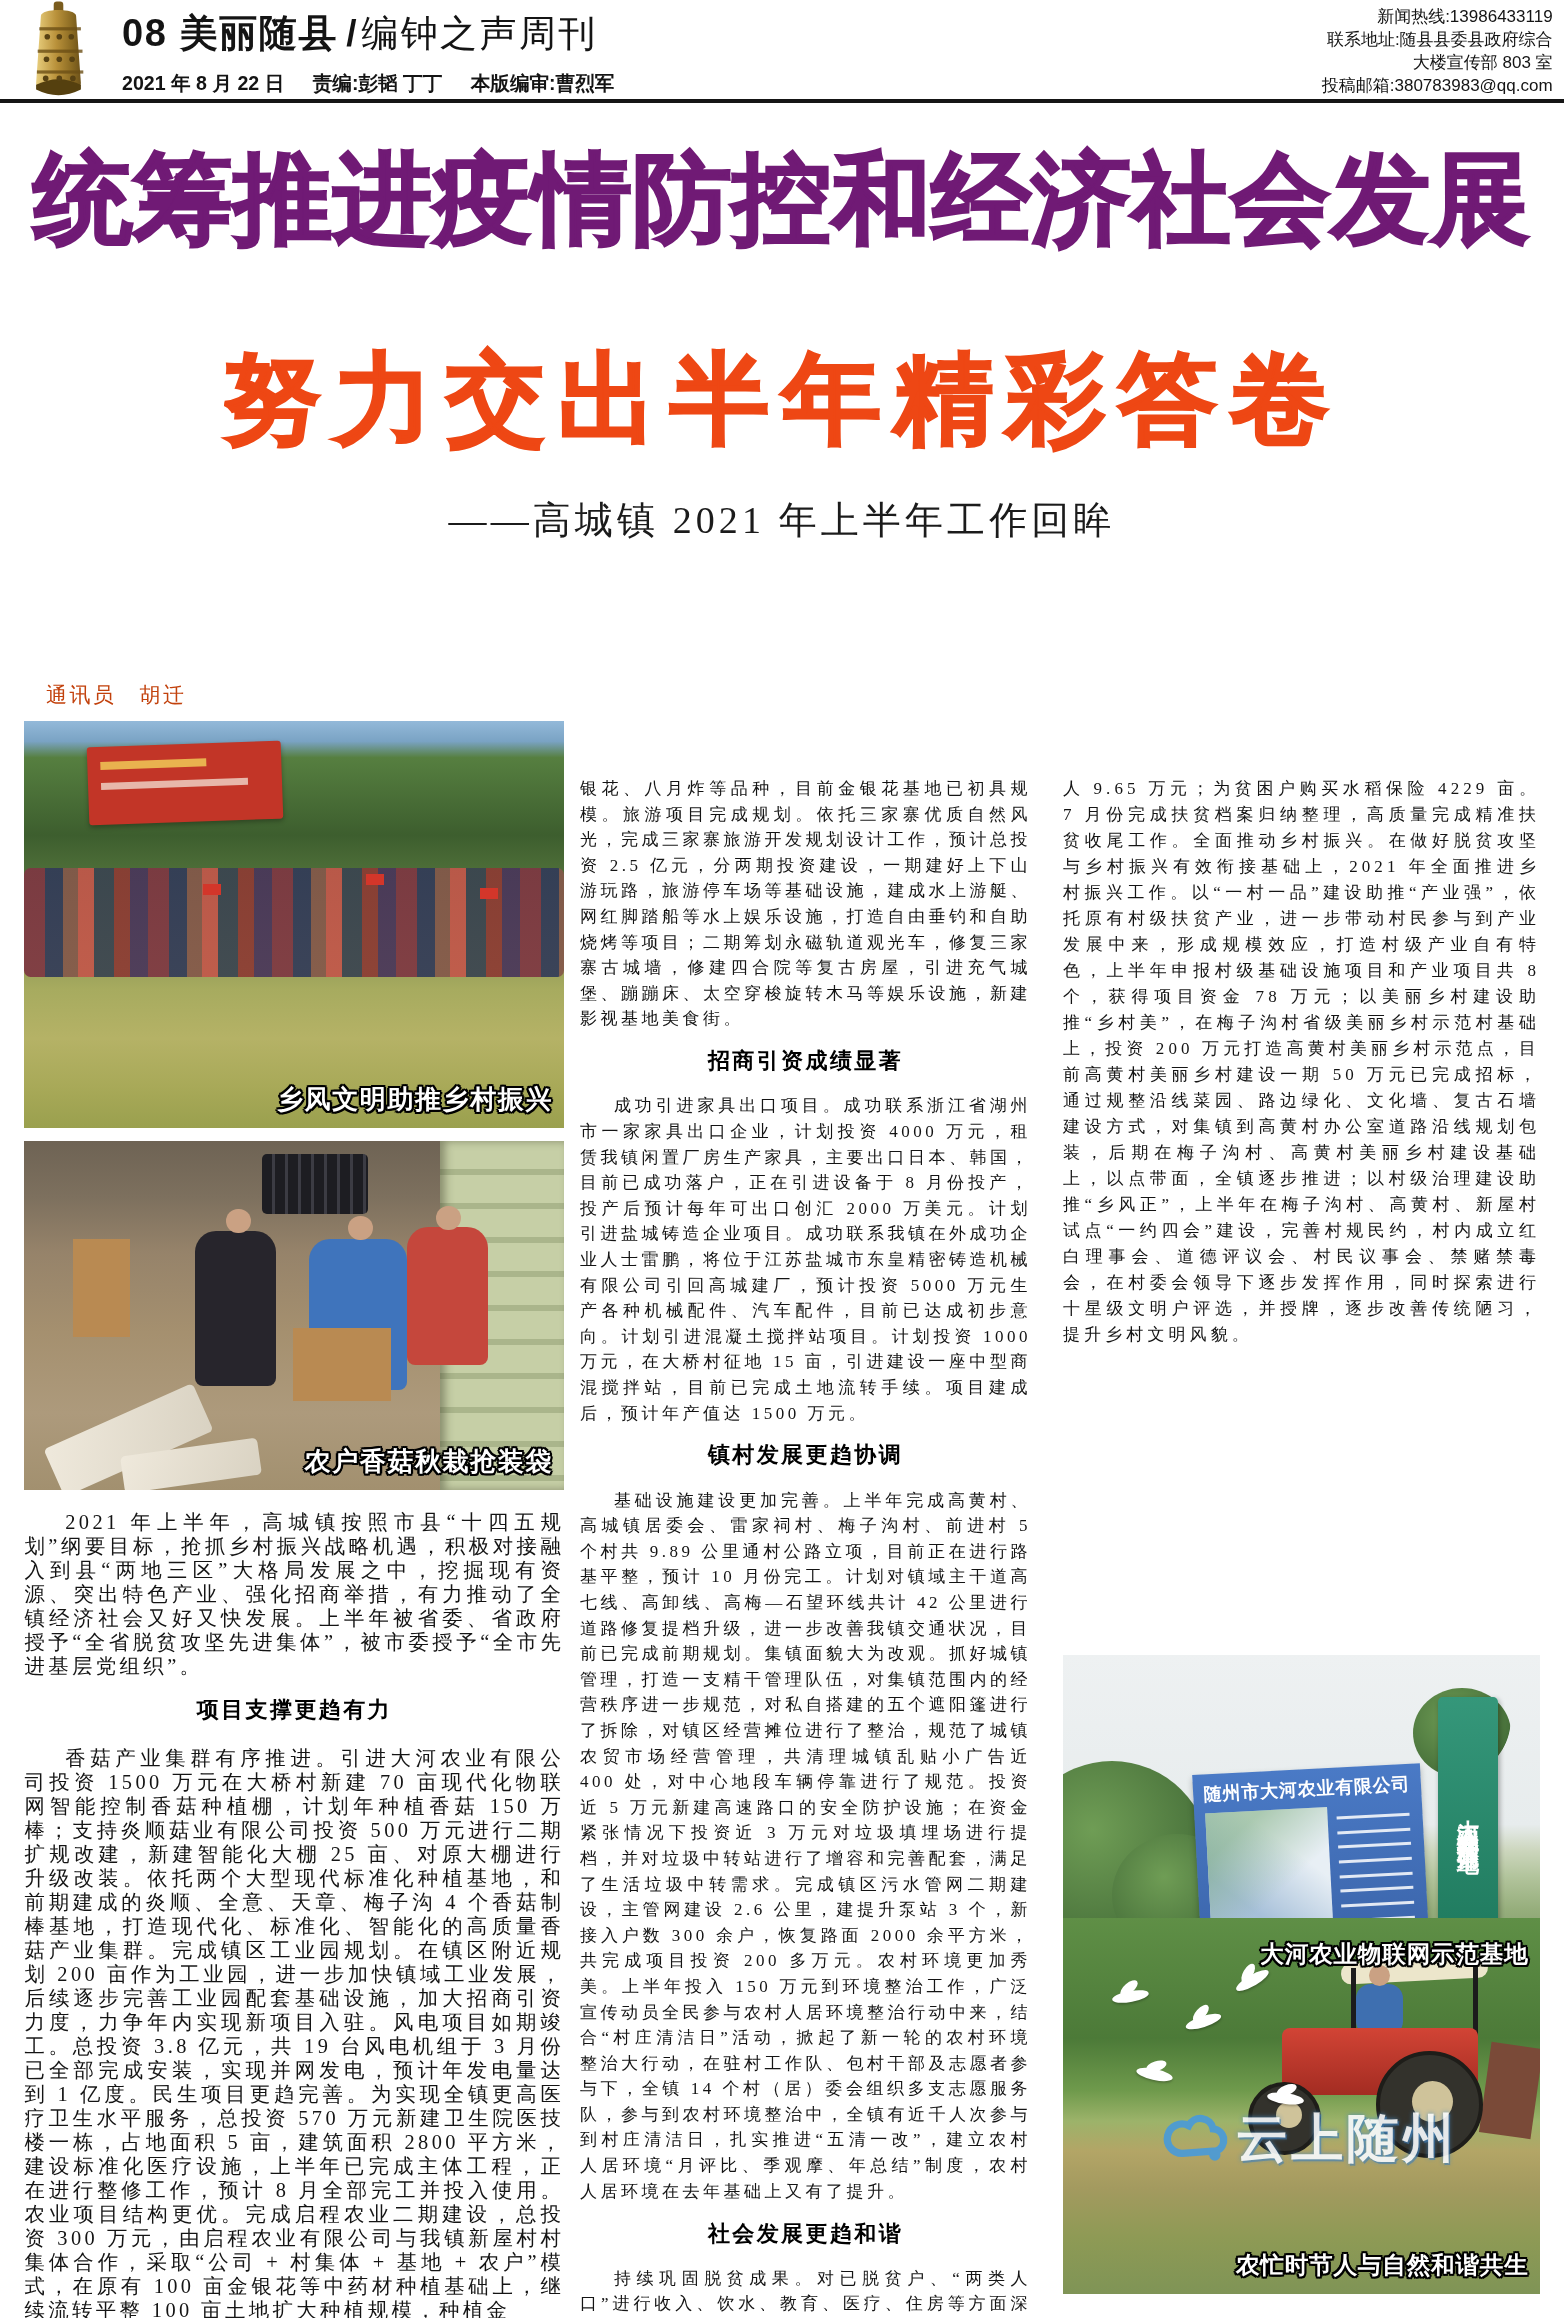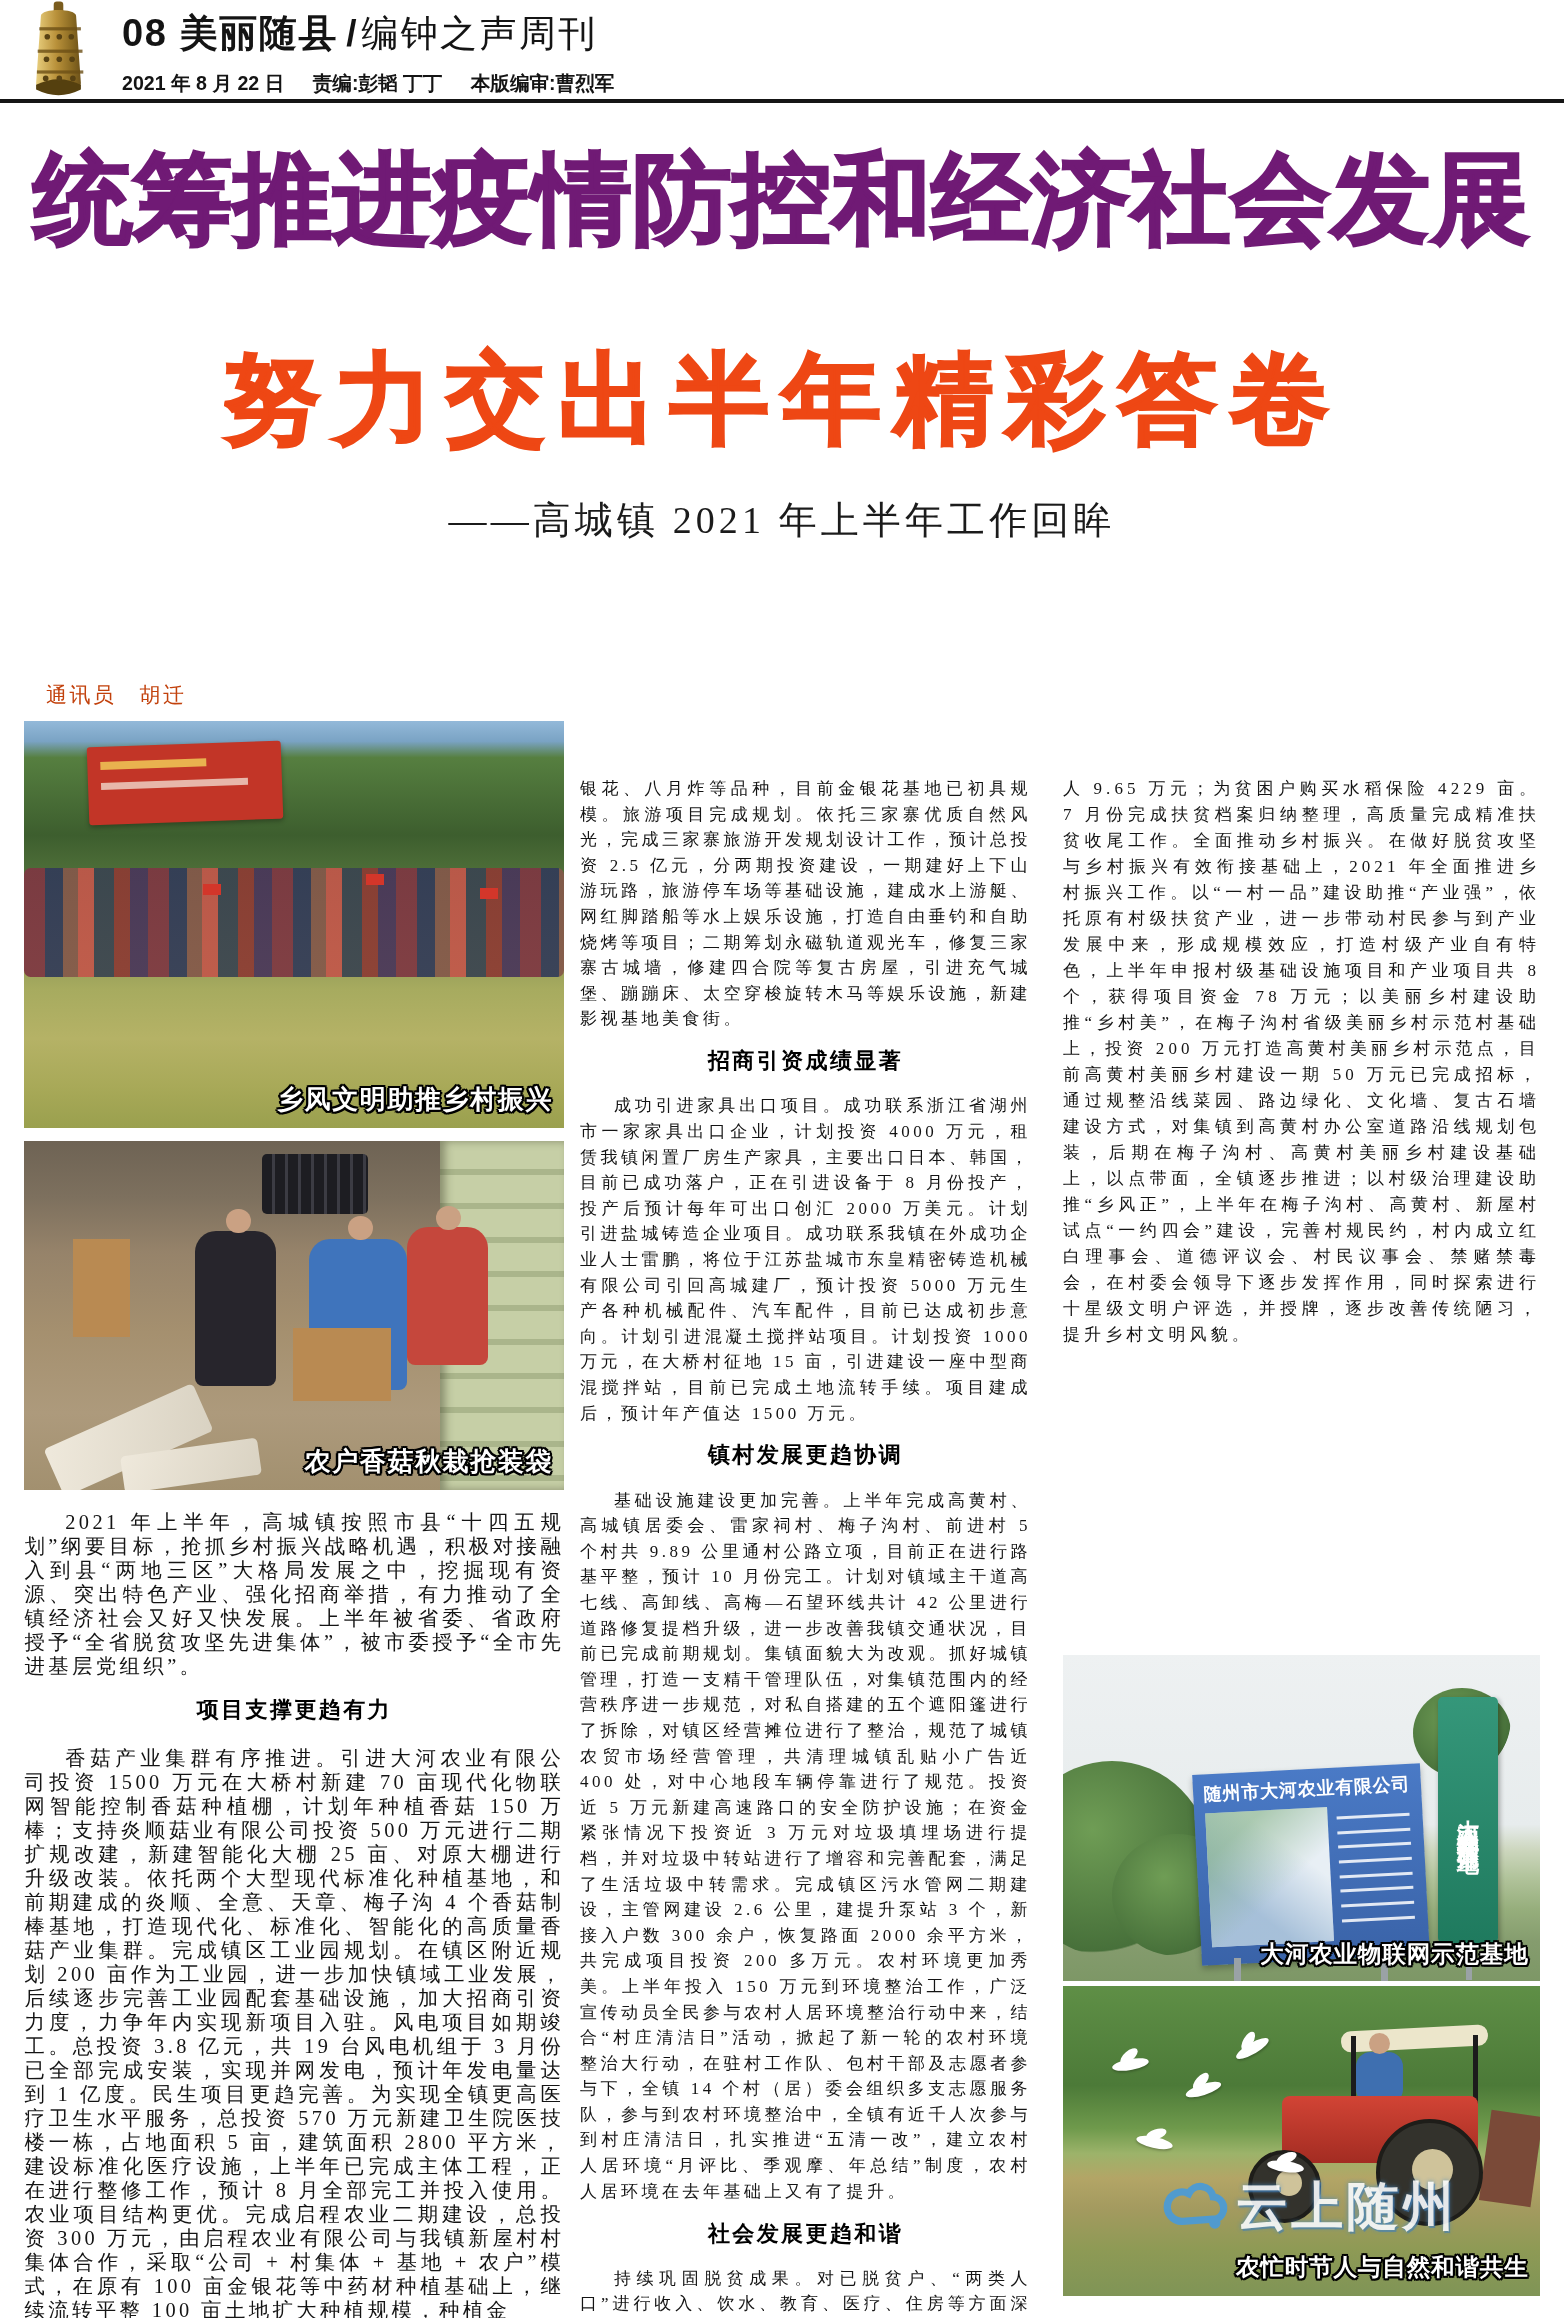--- a/index.html
+++ b/index.html
@@ -96,21 +96,21 @@
     background-image:linear-gradient(140deg,rgba(120,170,120,.55) 20%,rgba(0,0,0,0) 60%),
       linear-gradient(40deg,rgba(150,180,210,.8) 30%,rgba(0,0,0,0) 70%);}
   .bline{position:absolute;right:13px;width:73px;height:3.3px;background:rgba(255,255,255,.85);}
   .vsign{position:absolute;right:42px;top:42px;width:60px;height:246px;border-radius:4.9px;
     background:linear-gradient(180deg,#35977a,#1f7a5e);box-shadow:1.6px 2.4px 4.9px rgba(0,0,0,.3);
     display:flex;align-items:center;justify-content:center;}
   .vsign span{writing-mode:vertical-rl;color:#fff;font-weight:900;font-size:22px;letter-spacing:3.3px;
     font-family:"Liberation Sans","DejaVu Sans",sans-serif;}
   .pole{position:absolute;background:#9aa2a6;}
 
-  .photoC{left:1063px;top:1986px;width:477px;height:310px;
+  .photoC{left:1063px;top:1918px;width:477px;height:376px;
     background:linear-gradient(180deg,#5f8f46 0%,#4c7a38 32%,#6f9a4c 46%,#9cb36a 54%,#b3a566 62%,
                #a39a5f 72%,#8e9a55 85%,#7f9456 100%);}
   .tractor{position:absolute;right:14.7px;top:42px;width:277px;height:191px;}
   .canopy{position:absolute;right:37px;top:0;width:147px;height:21px;background:#ece6cb;border-radius:9.8px;transform:rotate(-3deg);}
   .post{position:absolute;width:5.7px;height:75px;background:#1c1c1c;}
   .tbody{position:absolute;right:47px;top:68px;width:196px;height:67px;border-radius:8.1px;
     background:linear-gradient(180deg,#d24435,#a32c22);}
   .wheel{position:absolute;border-radius:50%;background:#33322c;border:4.1px solid #1e1d19;}
   .rim{position:absolute;border-radius:50%;background:#cfc39a;}
   .driver{position:absolute;right:122px;top:24.4px;width:47px;height:52px;border-radius:14.7px;background:#3e6fb0;}
@@ -158,20 +158,26 @@
   <div class="mast-title">
     <span class="b">08 美丽随县</span><span class="sep">/</span><span class="w">编钟之声周刊</span>
   </div>
 
   <div class="date-row">
     <span>2021 年 8 月 22 日</span>
     <span>责编:彭韬 丁丁</span>
     <span>本版编审:曹烈军</span>
   </div>
 
+  <div class="contact">
+    <div>新闻热线:13986433119</div>
+    <div>联系地址:随县县委县政府综合</div>
+    <div>大楼宣传部 803 室</div>
+    <div>投稿邮箱:380783983@qq.com</div>
+  </div>
 
   <div class="mast-rule"></div>
 
   <div class="headline hl1" style="color: #701a75;">统筹推进疫情防控和经济社会发展</div>
   <div class="headline hl2" style="color: rgb(238, 71, 20);">努力交出半年精彩答卷</div>
   <div class="subtitle">——高城镇 2021 年上半年工作回眸</div>
   <div class="byline">通讯员　胡迁</div>
 
   <div class="photo photo1">
     <div class="crowd"></div>

